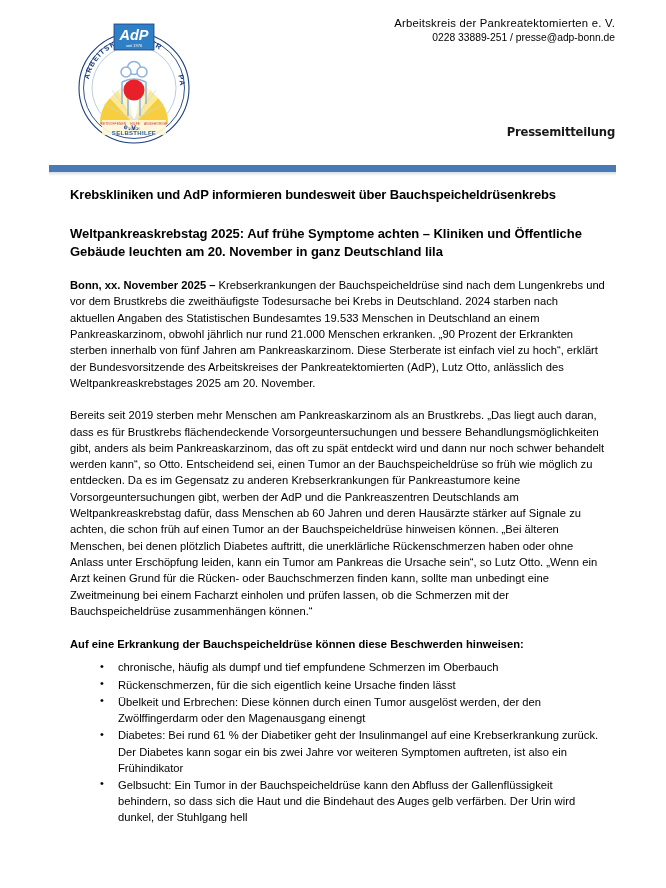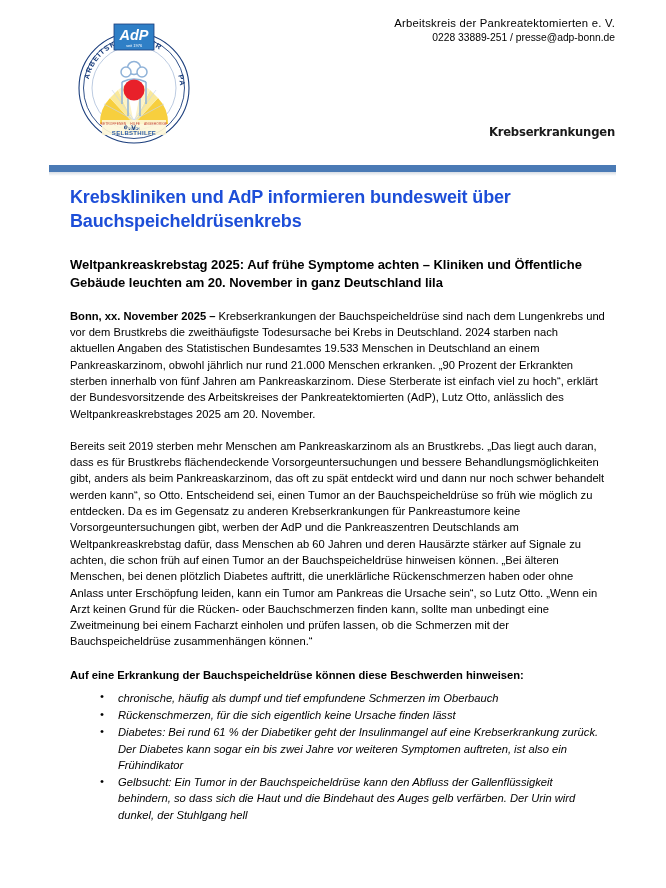--- a/index.html
+++ b/index.html
@@ -92,25 +92,25 @@
 
   
   .content {
     position: absolute;
     left: 70px;
     top: 186px;
     width: 535px;
   }
   h1.title {
     margin: 0;
-    font-size: 18px;
+    font-size: 13px;
     font-weight: bold;
     line-height: 1.33;
     letter-spacing: -0.15px;
-    color: #1d4ed8;
+    color: #000000;
   }
   h2.subtitle {
     margin: 22px 0 0 0;
     font-size: 13px;
     font-weight: bold;
     line-height: 1.38;
     letter-spacing: -0.05px;
     color: #000;
     max-width: 524px;
   }
@@ -138,21 +138,20 @@
     list-style: none;
   }
   ul.symptoms li {
     position: relative;
     font-size: 11.2px;
     line-height: 1.45;
     color: #000;
     margin-bottom: 1px;
     padding-left: 0;
     max-width: 487px;
-    font-style: italic;
   }
   ul.symptoms li::before {
     content: "\2022";
     position: absolute;
     left: -18px;
     top: -0.5px;
     font-size: 11px;
     color: #000;
   }
 </style>
@@ -219,21 +218,21 @@
         <text x="64" y="20" text-anchor="middle" font-family="Liberation Sans, sans-serif" font-size="14.5" font-weight="bold" fill="#ffffff" font-style="italic">AdP</text>
         <text x="64" y="27" text-anchor="middle" font-family="Liberation Sans, sans-serif" font-size="4" fill="#ffffff">seit 1976</text>
       </svg>
     </div>
 
     <div class="org-block">
       <div class="org-name">Arbeitskreis der Pankreatektomierten e. V.</div>
       <div class="org-line">0228 33889-251 / presse@adp-bonn.de</div>
     </div>
 
-    <div class="press-label">Krebserkrankungen</div>
+    <div class="press-label">Pressemitteilung</div>
   </div>
 
   <div class="divider-wrap">
     <div class="divider"></div>
     <div class="divider-shadow"></div>
   </div>
 
   <div class="content">
 
     <h1 class="title">Krebskliniken und AdP informieren bundesweit über Bauchspeicheldrüsenkrebs</h1>
@@ -242,18 +241,19 @@
 
     <p class="para"><span class="lead">Bonn, xx. November 2025 – </span><span>Krebserkrankungen der Bauchspeicheldrüse sind nach dem Lungenkrebs und vor dem Brustkrebs die zweithäufigste Todesursache bei Krebs in Deutschland. 2024 starben nach aktuellen Angaben des Statistischen Bundesamtes 19.533 Menschen in Deutschland an einem Pankreaskarzinom, obwohl jährlich nur rund 21.000 Menschen erkranken. „90 Prozent der Erkrankten sterben innerhalb von fünf Jahren am Pankreaskarzinom. Diese Sterberate ist einfach viel zu hoch“, erklärt der Bundesvorsitzende des Arbeitskreises der Pankreatektomierten (AdP), Lutz Otto, anlässlich des Weltpankreaskrebstages 2025 am 20. November.</span></p>
 
     <p class="para">Bereits seit 2019 sterben mehr Menschen am Pankreaskarzinom als an Brustkrebs. „Das liegt auch daran, dass es für Brustkrebs flächendeckende Vorsorgeuntersuchungen und bessere Behandlungsmöglichkeiten gibt, anders als beim Pankreaskarzinom, das oft zu spät entdeckt wird und dann nur noch schwer behandelt werden kann“, so Otto. Entscheidend sei, einen Tumor an der Bauchspeicheldrüse so früh wie möglich zu entdecken. Da es im Gegensatz zu anderen Krebserkrankungen für Pankreastumore keine Vorsorgeuntersuchungen gibt, werben der AdP und die Pankreaszentren Deutschlands am Weltpankreaskrebstag dafür, dass Menschen ab 60 Jahren und deren Hausärzte stärker auf Signale zu achten, die schon früh auf einen Tumor an der Bauchspeicheldrüse hinweisen können. „Bei älteren Menschen, bei denen plötzlich Diabetes auftritt, die unerklärliche Rückenschmerzen haben oder ohne Anlass unter Erschöpfung leiden, kann ein Tumor am Pankreas die Ursache sein“, so Lutz Otto. „Wenn ein Arzt keinen Grund für die Rücken- oder Bauchschmerzen finden kann, sollte man unbedingt eine Zweitmeinung bei einem Facharzt einholen und prüfen lassen, ob die Schmerzen mit der Bauchspeicheldrüse zusammenhängen können.“</p>
 
     <p class="list-intro">Auf eine Erkrankung der Bauchspeicheldrüse können diese Beschwerden hinweisen:</p>
 
     <ul class="symptoms">
       <li>chronische, häufig als dumpf und tief empfundene Schmerzen im Oberbauch</li>
       <li>Rückenschmerzen, für die sich eigentlich keine Ursache finden lässt</li>
+      <li>Übelkeit und Erbrechen: Diese können durch einen Tumor ausgelöst werden, der den Zwölffingerdarm oder den Magenausgang einengt</li>
       <li>Diabetes: Bei rund 61 % der Diabetiker geht der Insulinmangel auf eine Krebserkrankung zurück. Der Diabetes kann sogar ein bis zwei Jahre vor weiteren Symptomen auftreten, ist also ein Frühindikator</li>
       <li>Gelbsucht: Ein Tumor in der Bauchspeicheldrüse kann den Abfluss der Gallenflüssigkeit behindern, so dass sich die Haut und die Bindehaut des Auges gelb verfärben. Der Urin wird dunkel, der Stuhlgang hell</li>
     </ul>
 
   </div>
 </div>
 
 </body></html>

